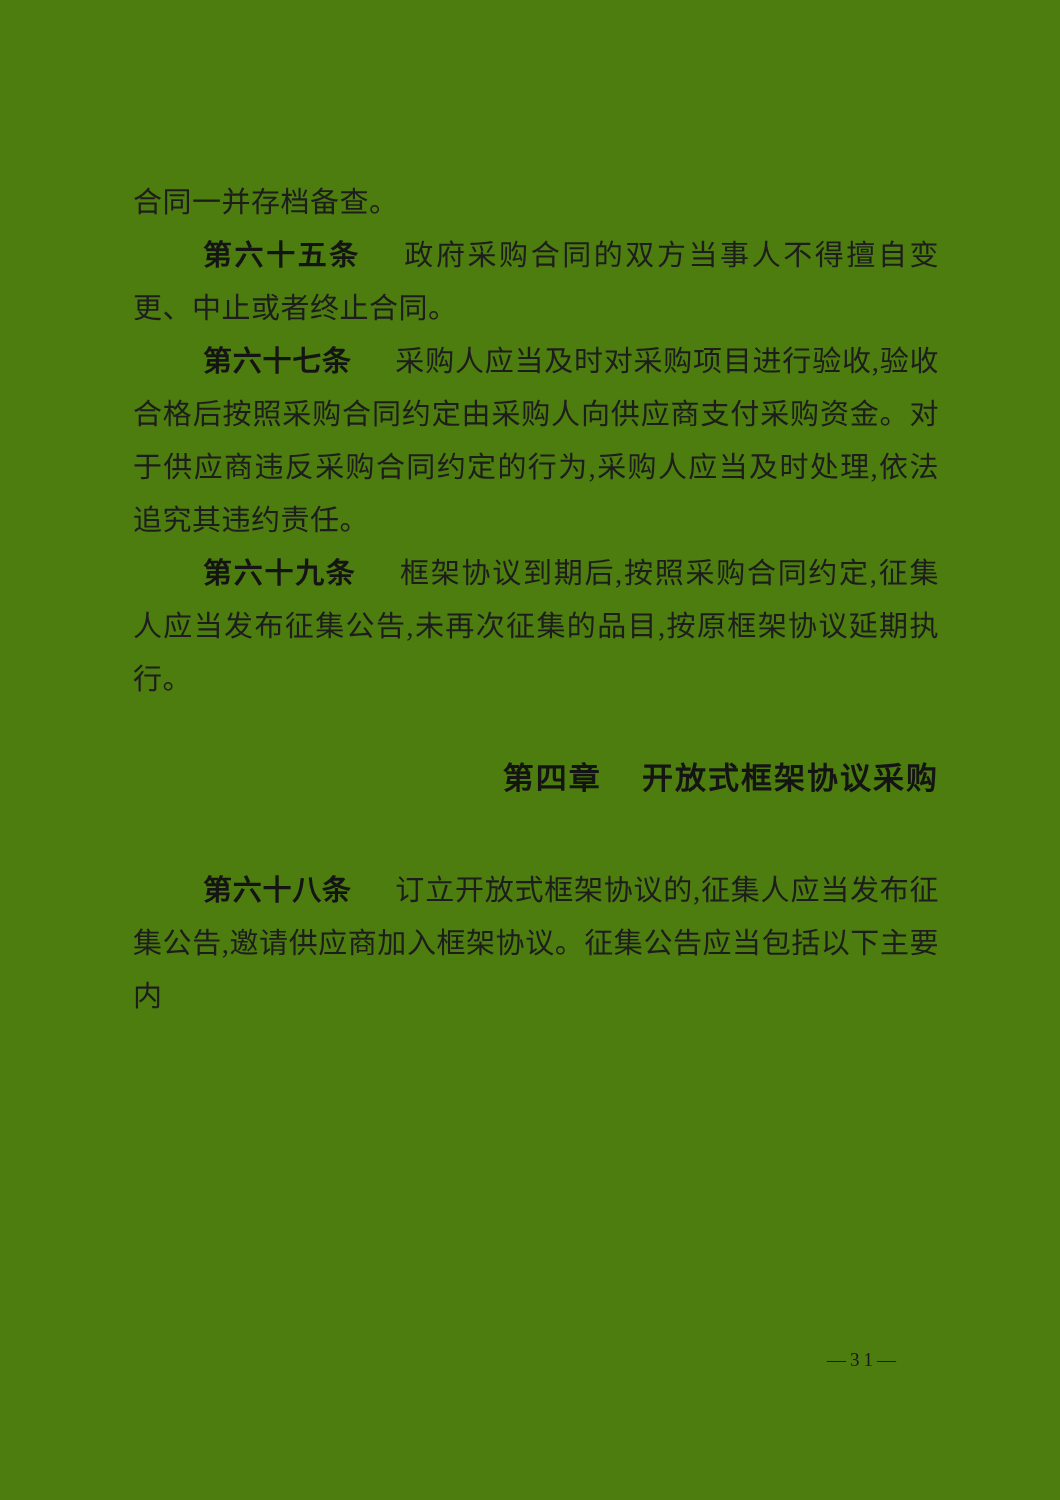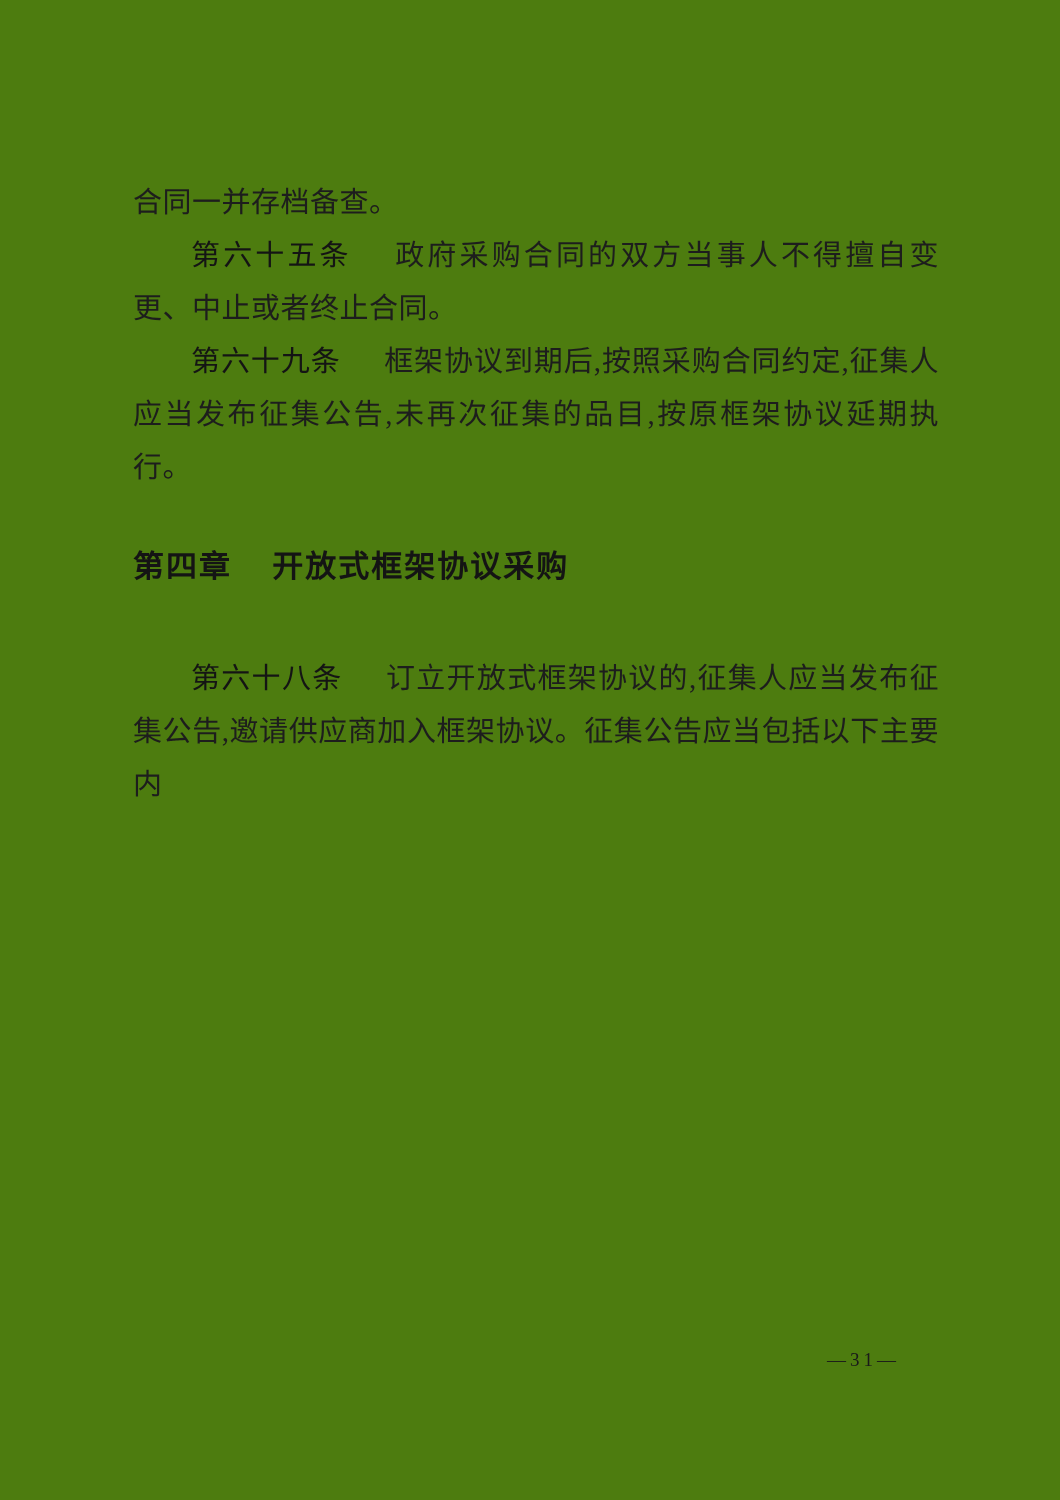--- a/index.html
+++ b/index.html
@@ -34,27 +34,28 @@
     text-align: justify;
     font-family: "Liberation Serif", "DejaVu Serif", serif;
     color: #1d1d1d;
     font-weight: 400;
   }
   p.article {
     text-indent: 2em;
   }
   .article-number {
     font-family: "Liberation Sans", "DejaVu Sans", sans-serif;
-    font-weight: 400;
+    font-weight: 700;
     color: #141414;
     margin-right: 1.5em;
+    margin-left: 12px;
   }
   .chapter {
     margin: 46px 0 59px 0;
-    text-align: left;
+    text-align: right;
     font-size: 31px;
     line-height: 53px;
     letter-spacing: 2px;
     font-family: "Liberation Sans", "DejaVu Sans", sans-serif;
     font-weight: 700;
     color: #141414;
   }
   .chapter-gap {
     display: inline-block;
     width: 1.3em;
@@ -76,20 +77,21 @@
 <div class="page">
 
   <div class="text-block">
 
     <p class="body continuation">合同一并存档备查。</p>
 
     <div id="articles-before">
   <p class="body article"><span class="article-number">第六十五条</span><span class="article-text">政府采购合同的双方当事人不得擅自变更、中止或者终止合同。</span></p>
 
 
+  <p class="body article"><span class="article-number">第六十七条</span><span class="article-text">采购人应当及时对采购项目进行验收,验收合格后按照采购合同约定由采购人向供应商支付采购资金。对于供应商违反采购合同约定的行为,采购人应当及时处理,依法追究其违约责任。</span></p>
 
 
   <p class="body article"><span class="article-number">第六十九条</span><span class="article-text">框架协议到期后,按照采购合同约定,征集人应当发布征集公告,未再次征集的品目,按原框架协议延期执行。</span></p>
 </div>
 
     <h2 class="chapter"><span>第四章</span><span class="chapter-gap"></span><span>开放式框架协议采购</span></h2>
 
     <div id="articles-after">
   <p class="body article"><span class="article-number">第六十八条</span><span class="article-text">订立开放式框架协议的,征集人应当发布征集公告,邀请供应商加入框架协议。征集公告应当包括以下主要内</span></p>
 </div>

